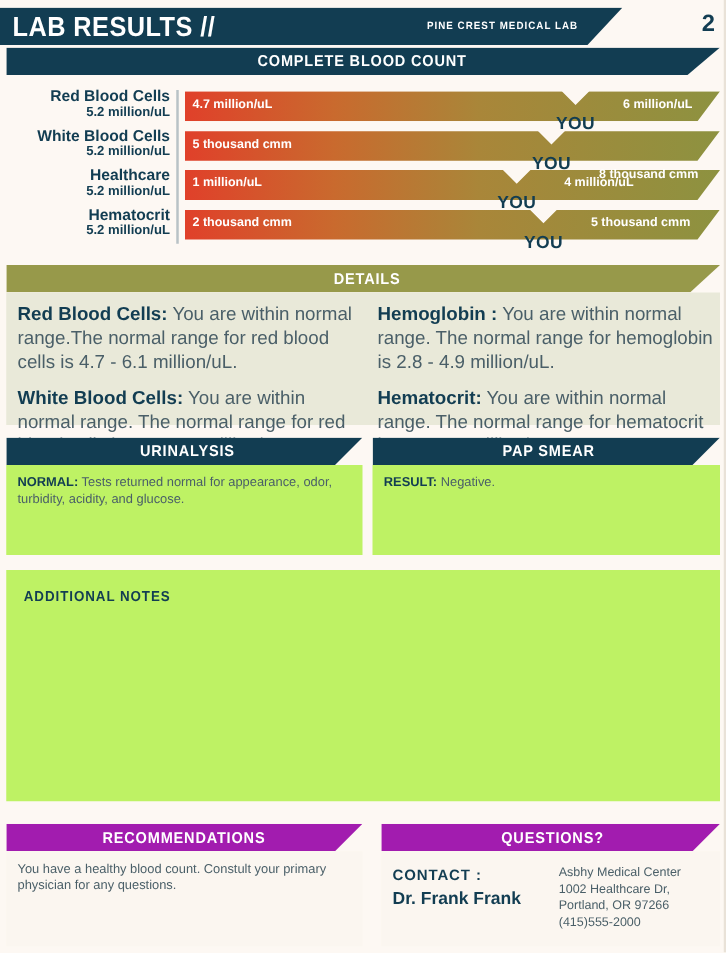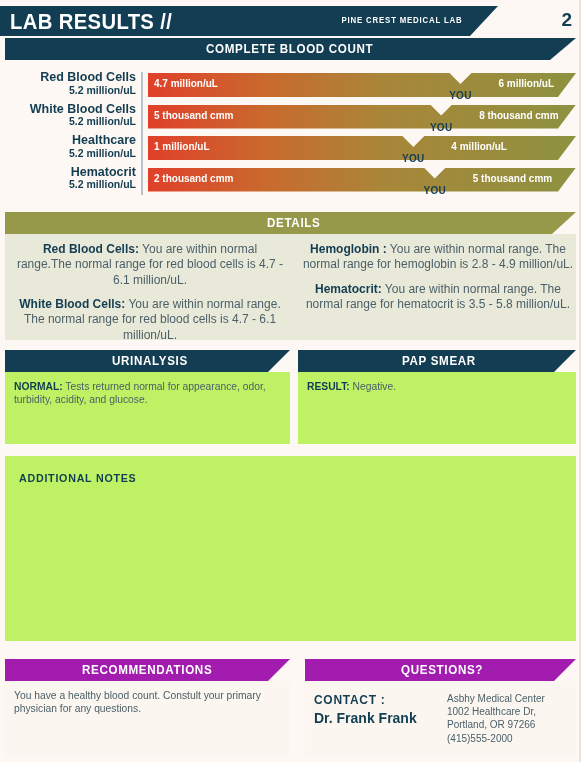--- a/index.html
+++ b/index.html
@@ -130,21 +130,21 @@
     top: 5px;
     color: #ffffff;
     font-size: 10px;
     font-weight: bold;
     z-index: 3;
   }
   .you-mark {
     position: absolute;
     top: 26px;
     color: #123d52;
-    font-size: 10px;
+    font-size: 14px;
     font-weight: bold;
     letter-spacing: 0.3px;
     transform: translateX(-50%);
     z-index: 4;
   }
 
   
   .panel-body {
     position: absolute;
     box-sizing: border-box;
@@ -158,24 +158,23 @@
     clip-path: polygon(0 0, 571px 0, 547px 22px, 0 22px);
   }
   .det-body {
     left: 5px; top: 234px; width: 571px; height: 106px;
   }
   .det-col { position: absolute; top: 8px; width: 272px; }
   .det-col.left  { left: 9px; }
   .det-col.right { left: 297px; }
   .det-p {
     color: #4a5f68;
-    font-size: 12px;
+    font-size: 15px;
     line-height: 1.28;
     margin: 0 0 9px 0;
-    text-align: center;
   }
   .det-p b { color: #123d52; }
 
   .uri-head {
     left: 5px; top: 350px; width: 285px;
     clip-path: polygon(0 0, 285px 0, 263px 22px, 0 22px);
   }
   .uri-body { left: 5px; top: 372px; width: 285px; height: 72px; }
   .pap-head {
     left: 298px; top: 350px; width: 278px;
@@ -261,21 +260,21 @@
         <div class="you-mark" style="left: 460.44px; top: 20px;">YOU</div>
       </div>
       <div class="bar-row">
         <div class="bar-label">
           <span class="nm">White Blood Cells</span>
           <span class="vl">5.2 million/uL</span>
         </div>
         <div class="bar-track">
           <div class="bar-fill" style="background: linear-gradient(90deg, rgb(224, 64, 42) 0%, rgb(201, 106, 46) 28%, rgb(169, 134, 57) 55%, rgb(141, 146, 64) 100%); clip-path: polygon(0px 0px, 282.18px 0px, 293.18px 11px, 304.18px 0px, 428px 0px, 410px 24px, 0px 24px);"></div>
           <div class="bar-min">5 thousand cmm</div>
-          <div class="bar-max" style="left: 331.18px;">8 thousand cmm</div>
+          <div class="bar-max" style="left: 331.18px; margin-top: 24px;">8 thousand cmm</div>
         </div>
         <div class="you-mark" style="left: 441.18px; top: 20px;">YOU</div>
       </div>
       <div class="bar-row">
         <div class="bar-label">
           <span class="nm">Healthcare</span>
           <span class="vl">5.2 million/uL</span>
         </div>
         <div class="bar-track">
           <div class="bar-fill" style="background: linear-gradient(90deg, rgb(224, 64, 42) 0%, rgb(201, 106, 46) 28%, rgb(169, 134, 57) 55%, rgb(141, 146, 64) 100%); clip-path: polygon(0px 0px, 254.36px 0px, 265.36px 11px, 276.36px 0px, 428px 0px, 410px 24px, 0px 24px);"></div>

